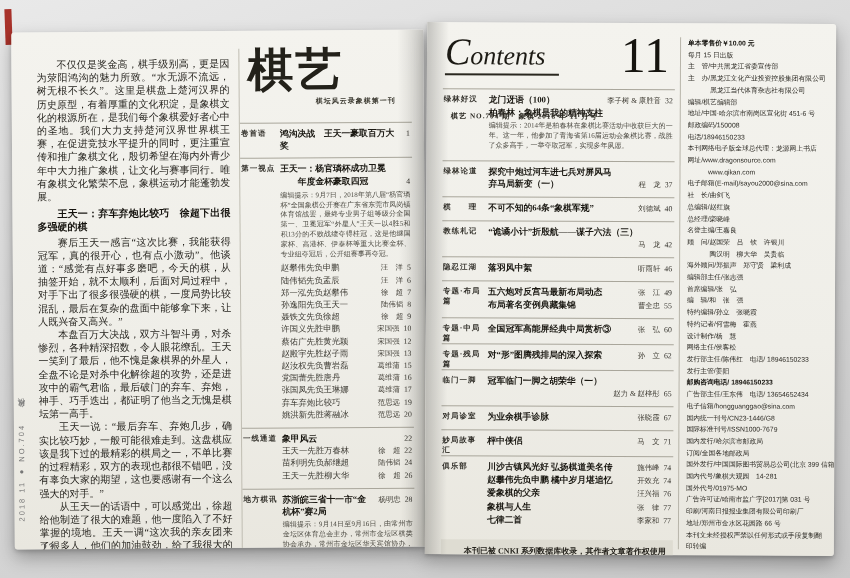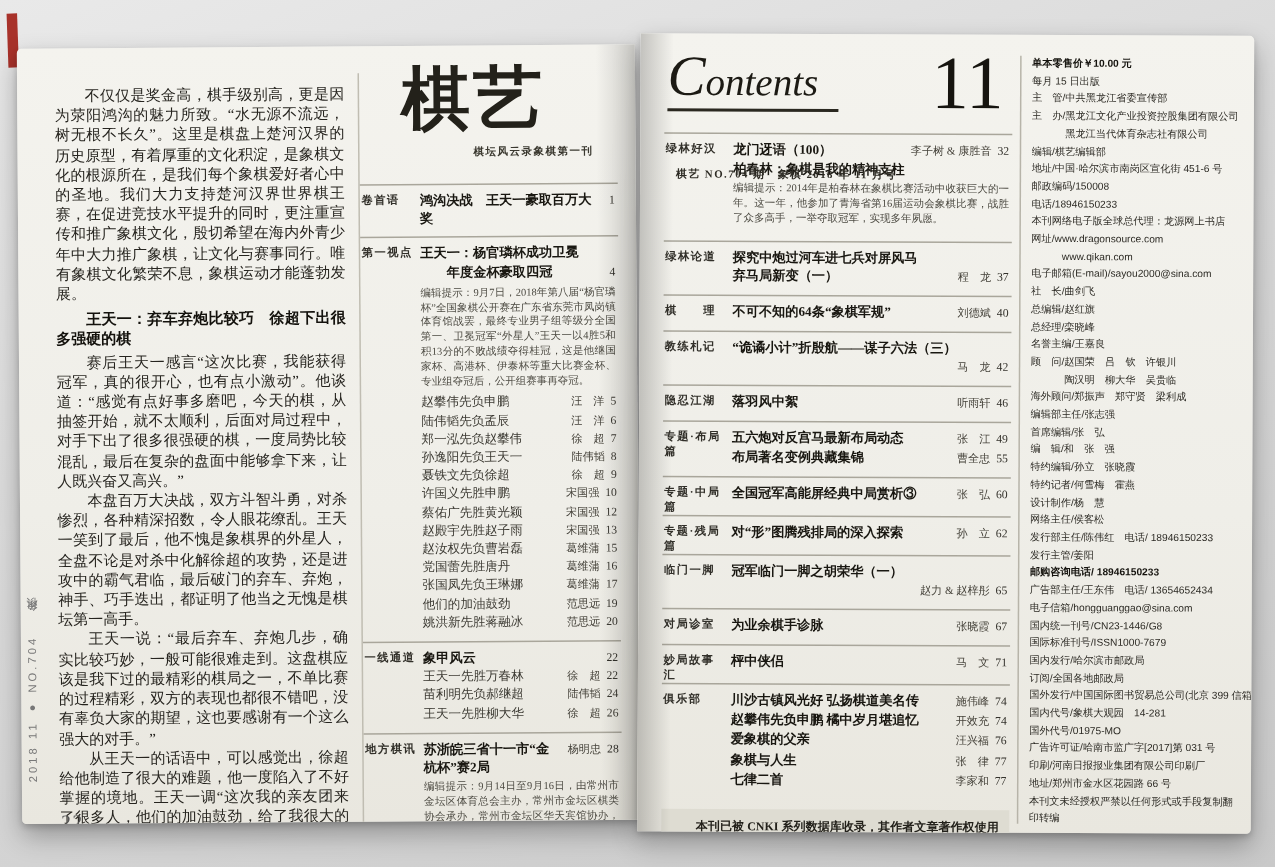--- a/index.html
+++ b/index.html
@@ -22,21 +22,21 @@
          font-size:7.5px;color:#777;letter-spacing:2px;font-family:"Liberation Sans","DejaVu Sans",sans-serif;}
   .article{position:absolute;left:25px;top:26px;width:193px;height:486px;
            font-size:10px;line-height:13.2px;text-align:justify;color:#26241f;}
   .article p{margin:0;text-indent:2em;}
   .article p.subhead{font-weight:bold;color:#14120d;margin-top:4px;margin-bottom:2px;}
   .pagenum{position:absolute;left:26px;bottom:-7px;font-size:13px;color:#555;letter-spacing:1px;}
 
   .toc1{position:absolute;left:227px;top:18px;width:172px;border-left:1px solid #c0bdb2;padding-left:0;}
   .logo-block{position:relative;height:74px;}
   .logo{position:absolute;left:8px;top:-4px;font-size:46px;font-weight:900;color:#23211a;
-        letter-spacing:2px;line-height:50px;font-family:Liberation Mono, monospace;margin-left:20px;}
+        letter-spacing:2px;line-height:50px;font-family:Liberation Sans, sans-serif;}
   .tagline{position:absolute;left:76px;top:48px;font-size:7px;font-weight:bold;color:#3a382f;letter-spacing:1px;}
 
   .toc-section{display:flex;border-top:1px solid #a9a69b;}
   .toc-label{flex:0 0 34px;width:34px;font-size:7.5px;font-weight:bold;color:#32302a;
              padding:5px 1px 0 1px;letter-spacing:1px;line-height:10px;}
   .toc-body{flex:1;padding:4px 2px 6px 4px;min-width:0;}
   .trow{display:flex;align-items:baseline;font-size:8.4px;line-height:12.2px;color:#33312b;}
   .trow .tt{flex:1 1 auto;min-width:0;}
   .trow .ta{margin-left:6px;font-size:7.4px;color:#45423a;white-space:nowrap;}
   .trow .tp{margin-left:4px;font-size:7.8px;text-align:center;white-space:nowrap;}
@@ -168,21 +168,21 @@
               <span class="tt">党国蕾先胜唐丹</span>
               <span class="ta">葛维蒲</span>
               <span class="tp">16</span>
             </div>
             <div class="trow game">
               <span class="tt">张国凤先负王琳娜</span>
               <span class="ta">葛维蒲</span>
               <span class="tp">17</span>
             </div>
             <div class="trow game">
-              <span class="tt">他们的加油鼓劲</span>
+              <span class="tt">弃车弃炮比较巧</span>
               <span class="ta">范思远</span>
               <span class="tp">19</span>
             </div>
             <div class="trow game">
               <span class="tt">姚洪新先胜蒋融冰</span>
               <span class="ta">范思远</span>
               <span class="tp">20</span>
             </div>
           </div>
       </div>

